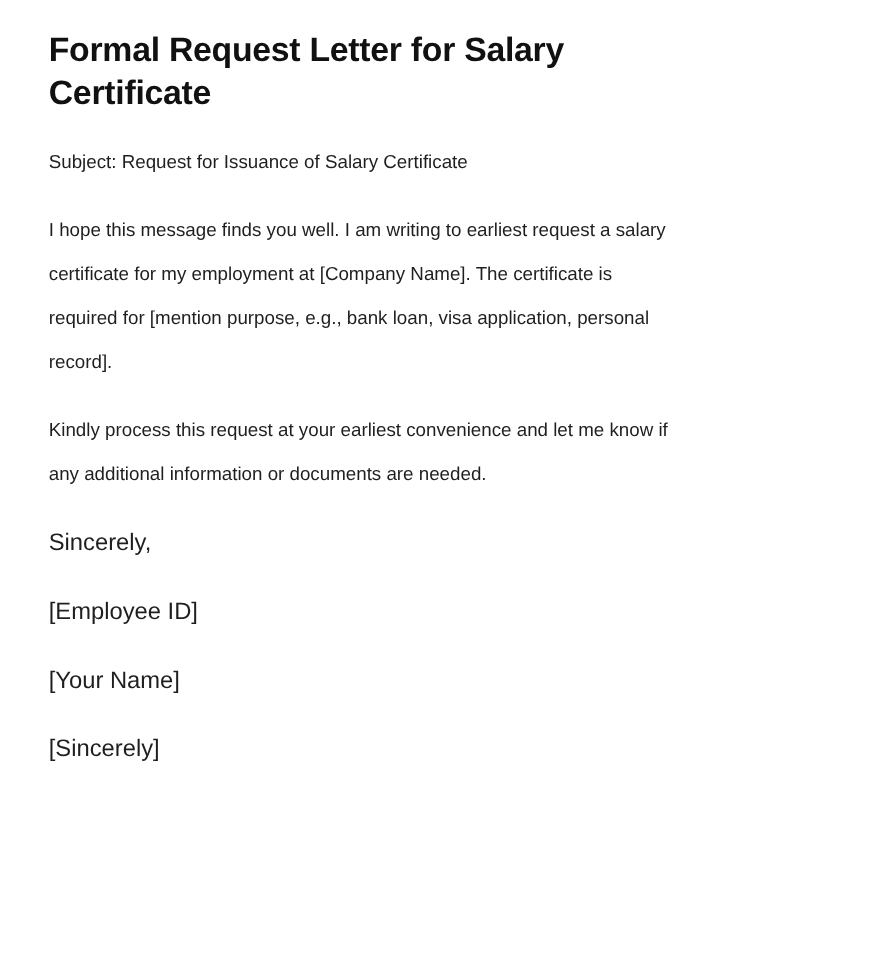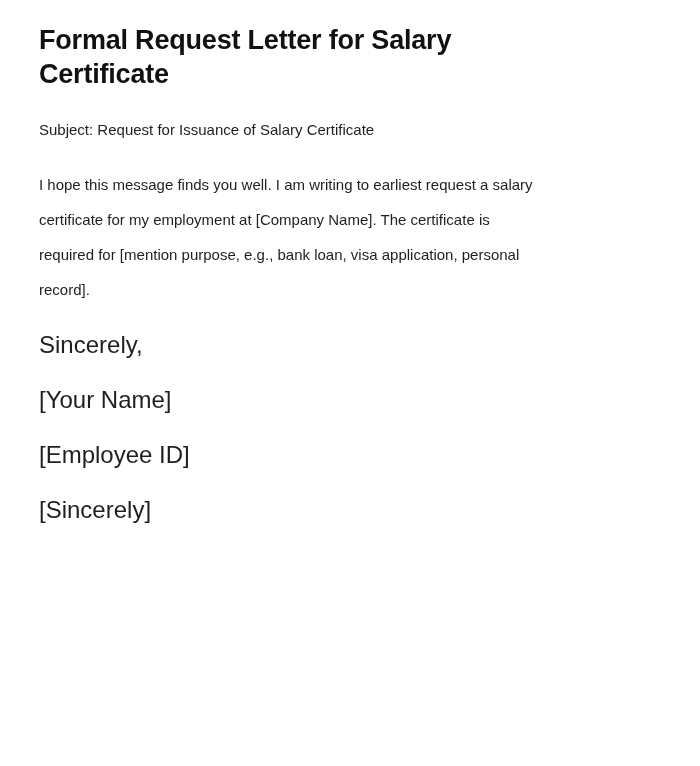--- a/index.html
+++ b/index.html
@@ -38,42 +38,43 @@
     color: #1f1f1f;
     margin: 0;
     padding-top: 21px;
   }
 
   .letter-block.tight {
     padding-top: 20px;
   }
 
   .signature-line {
-    font-size: 24px;
+    font-size: 19px;
     line-height: 35px;
     color: #1f1f1f;
     margin: 0;
     padding-top: 20px;
   }
 </style>
 </head>
 <body>
 
 <div class="letter">
 
   <h1 class="letter-title">Formal Request Letter for Salary Certificate</h1>
 
   <p class="letter-block">Subject: Request for Issuance of Salary Certificate</p>
 
 
   <p class="letter-block tight">I hope this message finds you well. I am writing to earliest request a salary certificate for my employment at [Company Name]. The certificate is required for [mention purpose, e.g., bank loan, visa application, personal record].</p>
 
+  <p class="letter-block tight">Kindly process this request at your earliest convenience and let me know if any additional information or documents are needed.</p>
 
 
   <p class="signature-line">Sincerely,</p>
 
+  <p class="signature-line">[Employee ID]</p>
+
   <p class="signature-line">[Your Name]</p>
-
-  <p class="signature-line">[Employee ID]</p>
 
   <p class="signature-line">[Sincerely]</p>
 
 </div>
 
 </body></html>

